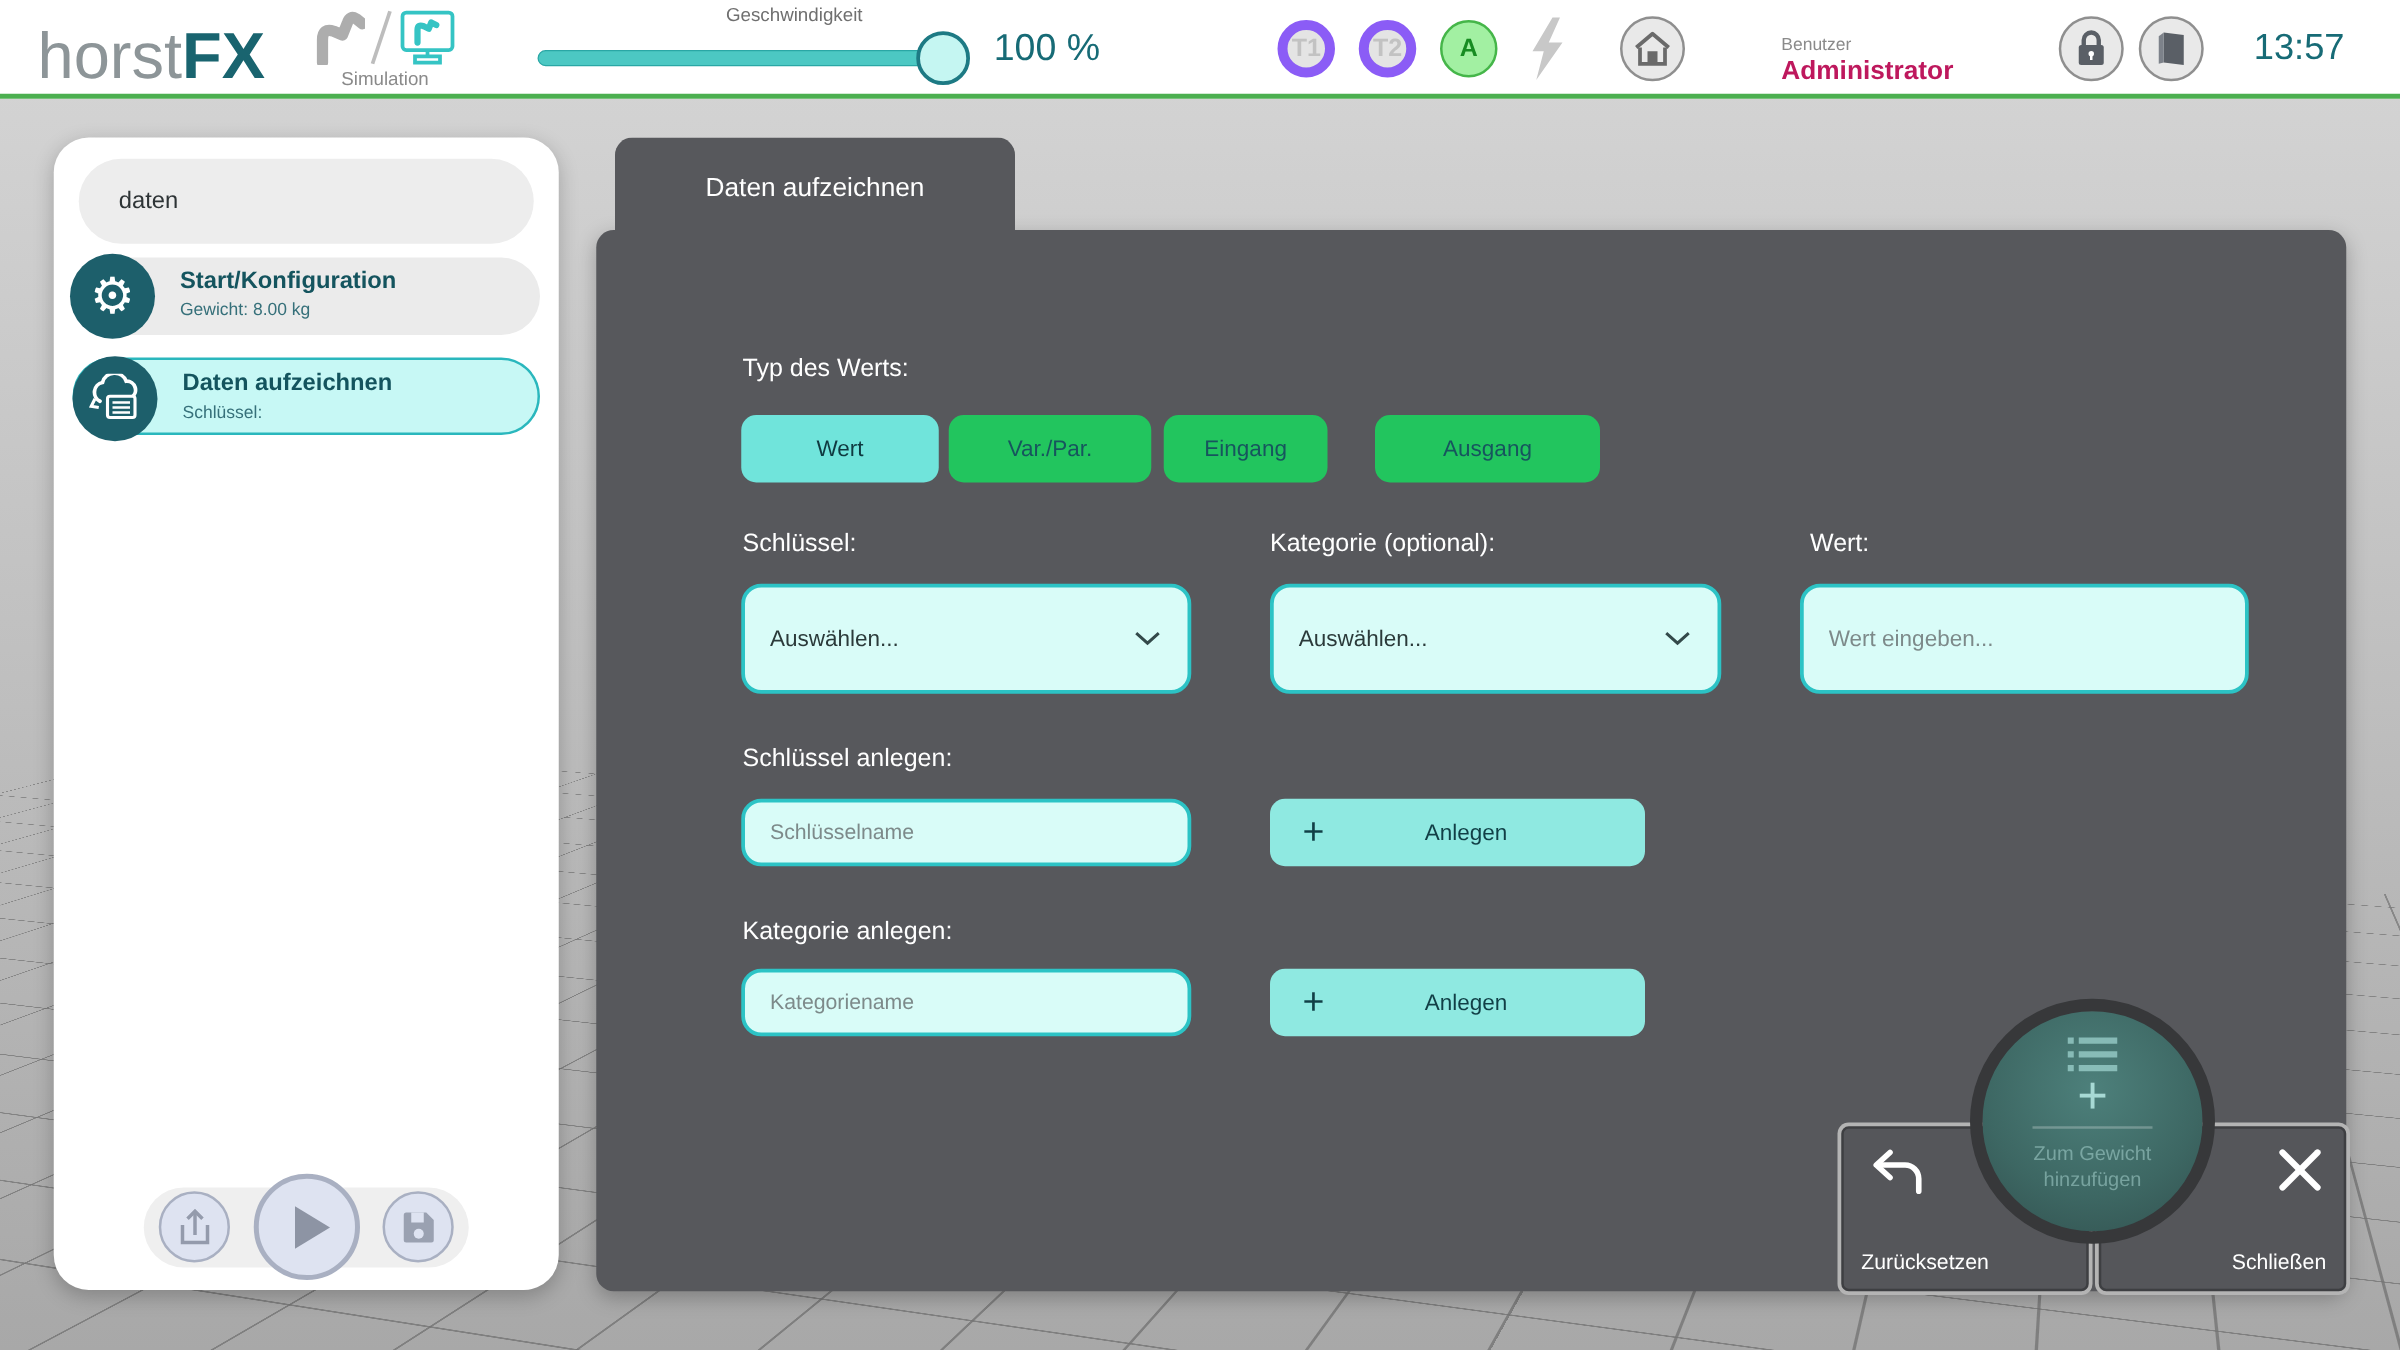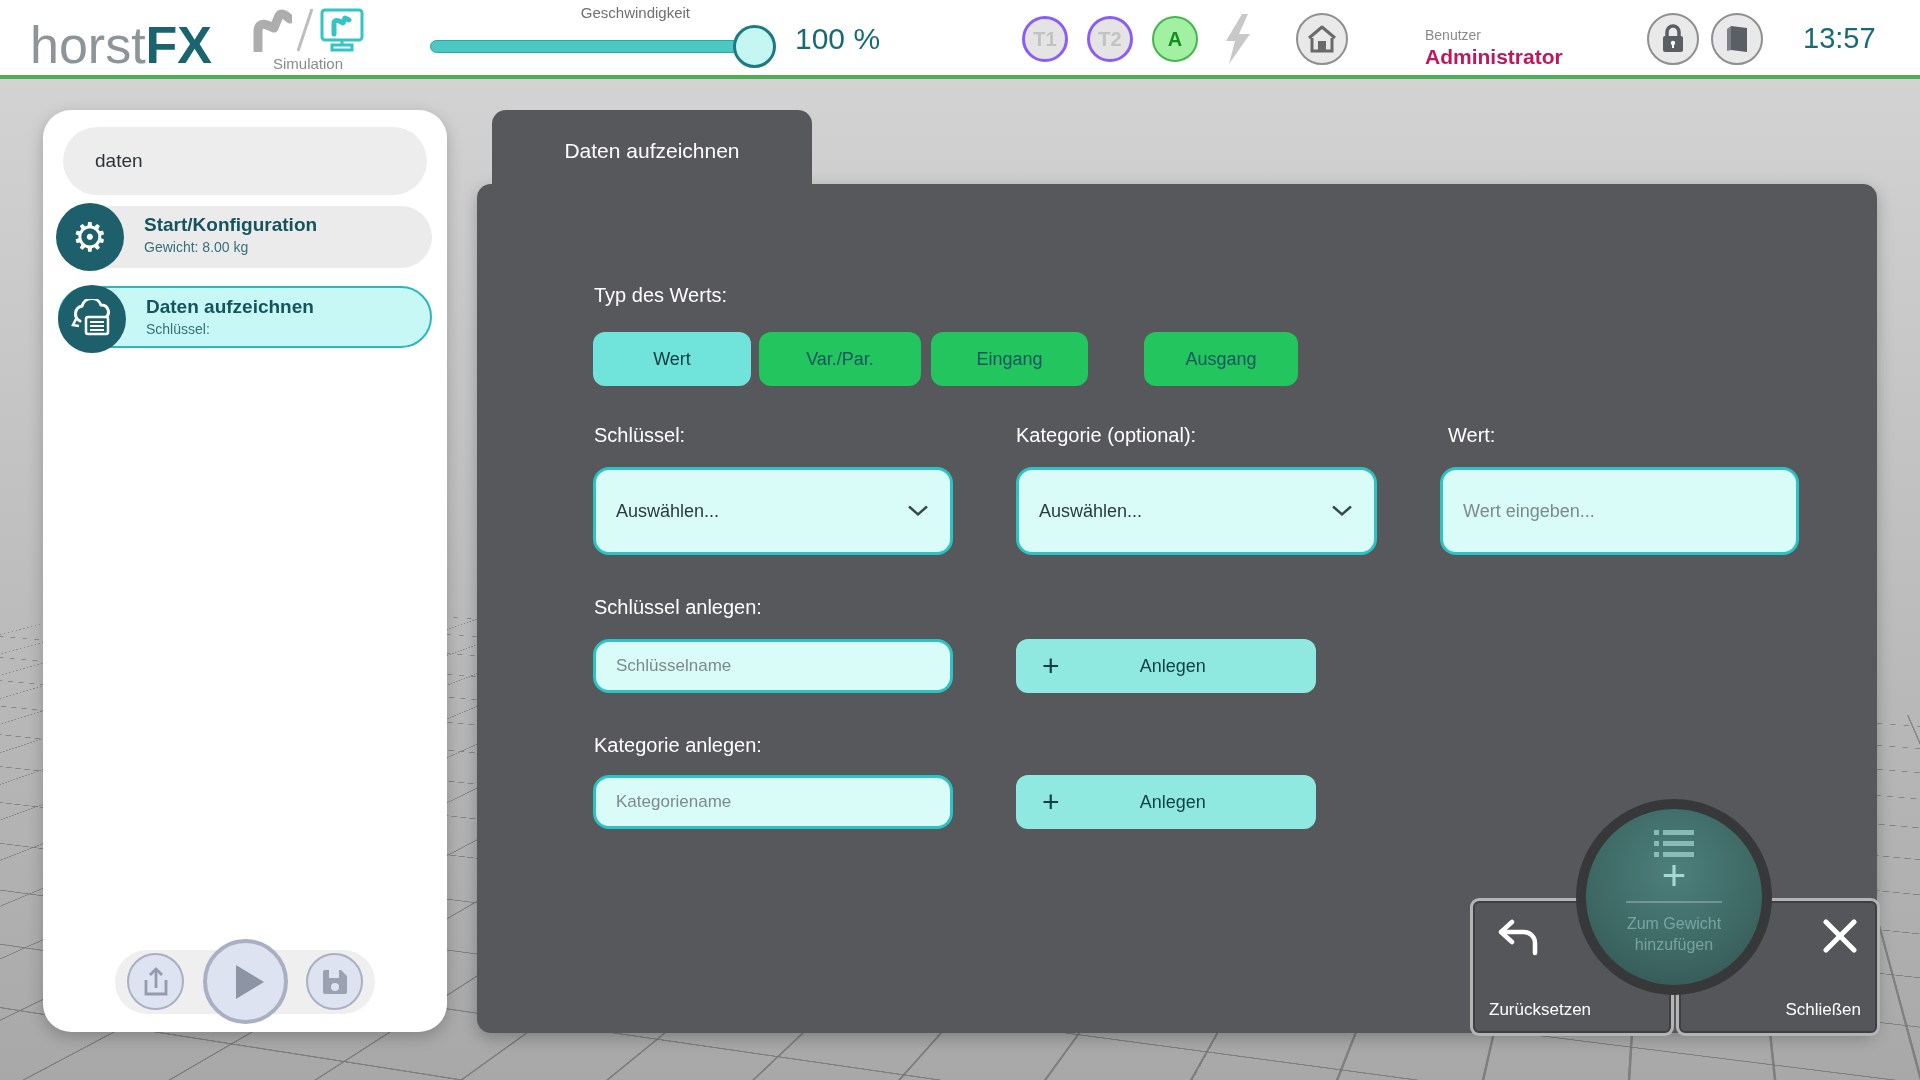--- a/index.html
+++ b/index.html
@@ -23,21 +23,21 @@
   .sim-icons { display:flex; align-items:center; justify-content:center; gap:4px; height:48px; }
   .sim-label { font-size:15px; color:#8a8a8a; margin-top:1px; }
   .speed-label { position:absolute; left:500px; top:4px; width:190px; text-align:right; font-size:15px; color:#6f6f6f; }
   .speed-track { position:absolute; left:430px; top:40px; width:345px; height:13px; border-radius:7px;
                  background:#4cc8c3; border:1px solid #2aa7a5; }
   .speed-handle { position:absolute; left:733px; top:25px; width:43px; height:43px; border-radius:50%;
                   background:#c5f6f2; border:3px solid #1d7a84; }
   .speed-value { position:absolute; left:795px; top:22px; font-size:30px; color:#176b76; font-weight:500; }
   .mode-circle { position:absolute; top:16px; width:46px; height:46px; border-radius:50%;
                  display:flex; align-items:center; justify-content:center; font-size:20px; font-weight:700; }
-  .mode-off { background:#e4e4e4; border:3px solid #8b5cf6; color:#c2c2c2; }
+  .mode-off { background:#e4e4e4; border:8px solid #8b5cf6; color:#c2c2c2; }
   .mode-on  { background:#a2f0a2; border:2px solid #45b649; color:#178c22; }
   .round-btn { position:absolute; top:13px; width:52px; height:52px; border-radius:50%;
                background:#e9e9e9; border:2px solid #8f8f8f; display:flex; align-items:center; justify-content:center; }
   .user-block { position:absolute; left:1425px; top:7px; }
   .user-label { font-size:14px; color:#8a8a8a;margin-top:20px; }
   .user-name  { font-size:21px; color:#be185d; font-weight:700; margin-top:2px; }
   .clock { position:absolute; left:1803px; top:22px; font-size:29px; color:#176b76; font-weight:500; }
   
   .sidebar { position:absolute; left:43px; top:110px; width:404px; height:922px; background:#ffffff;
              border-radius:28px; box-shadow:0 5px 16px rgba(0,0,0,.22); z-index:20; }
@@ -215,22 +215,22 @@
     </div>
   </div>
 
   <div class="tab">Daten aufzeichnen</div>
 
   <div class="panel">
     <div class="p-label" style="left:117px;top:100px;">Typ des Werts:</div>
 
     <div class="type-btn sel" style="left:116px;width:158px;">Wert</div>
     <div class="type-btn" style="left:282px;width:162px;">Var./Par.</div>
-    <div class="type-btn" style="left:454px;width:157px;">Eingang</div>
-    <div class="type-btn" style="left:623px;width:154px;margin-left:44px;">Ausgang</div>
+    <div class="type-btn" style="left:454px;width:131px;">Eingang</div>
+    <div class="type-btn" style="left:623px;width:180px;">Ausgang</div>
 
     <div class="p-label" style="left:117px;top:240px;">Schlüssel:</div>
     <div class="p-label" style="left:539px;top:240px;">Kategorie (optional):</div>
     <div class="p-label" style="left:971px;top:240px;">Wert:</div>
 
     <div class="field field-tall" style="left:116px;width:360px;">
       <span class="field-text">Auswählen...</span>
       <svg class="chev" width="20" height="11" viewBox="0 0 20 11">
         <polyline points="1,1 10,9 19,1" fill="none" stroke="#33494a" stroke-width="2.4"></polyline>
       </svg>

